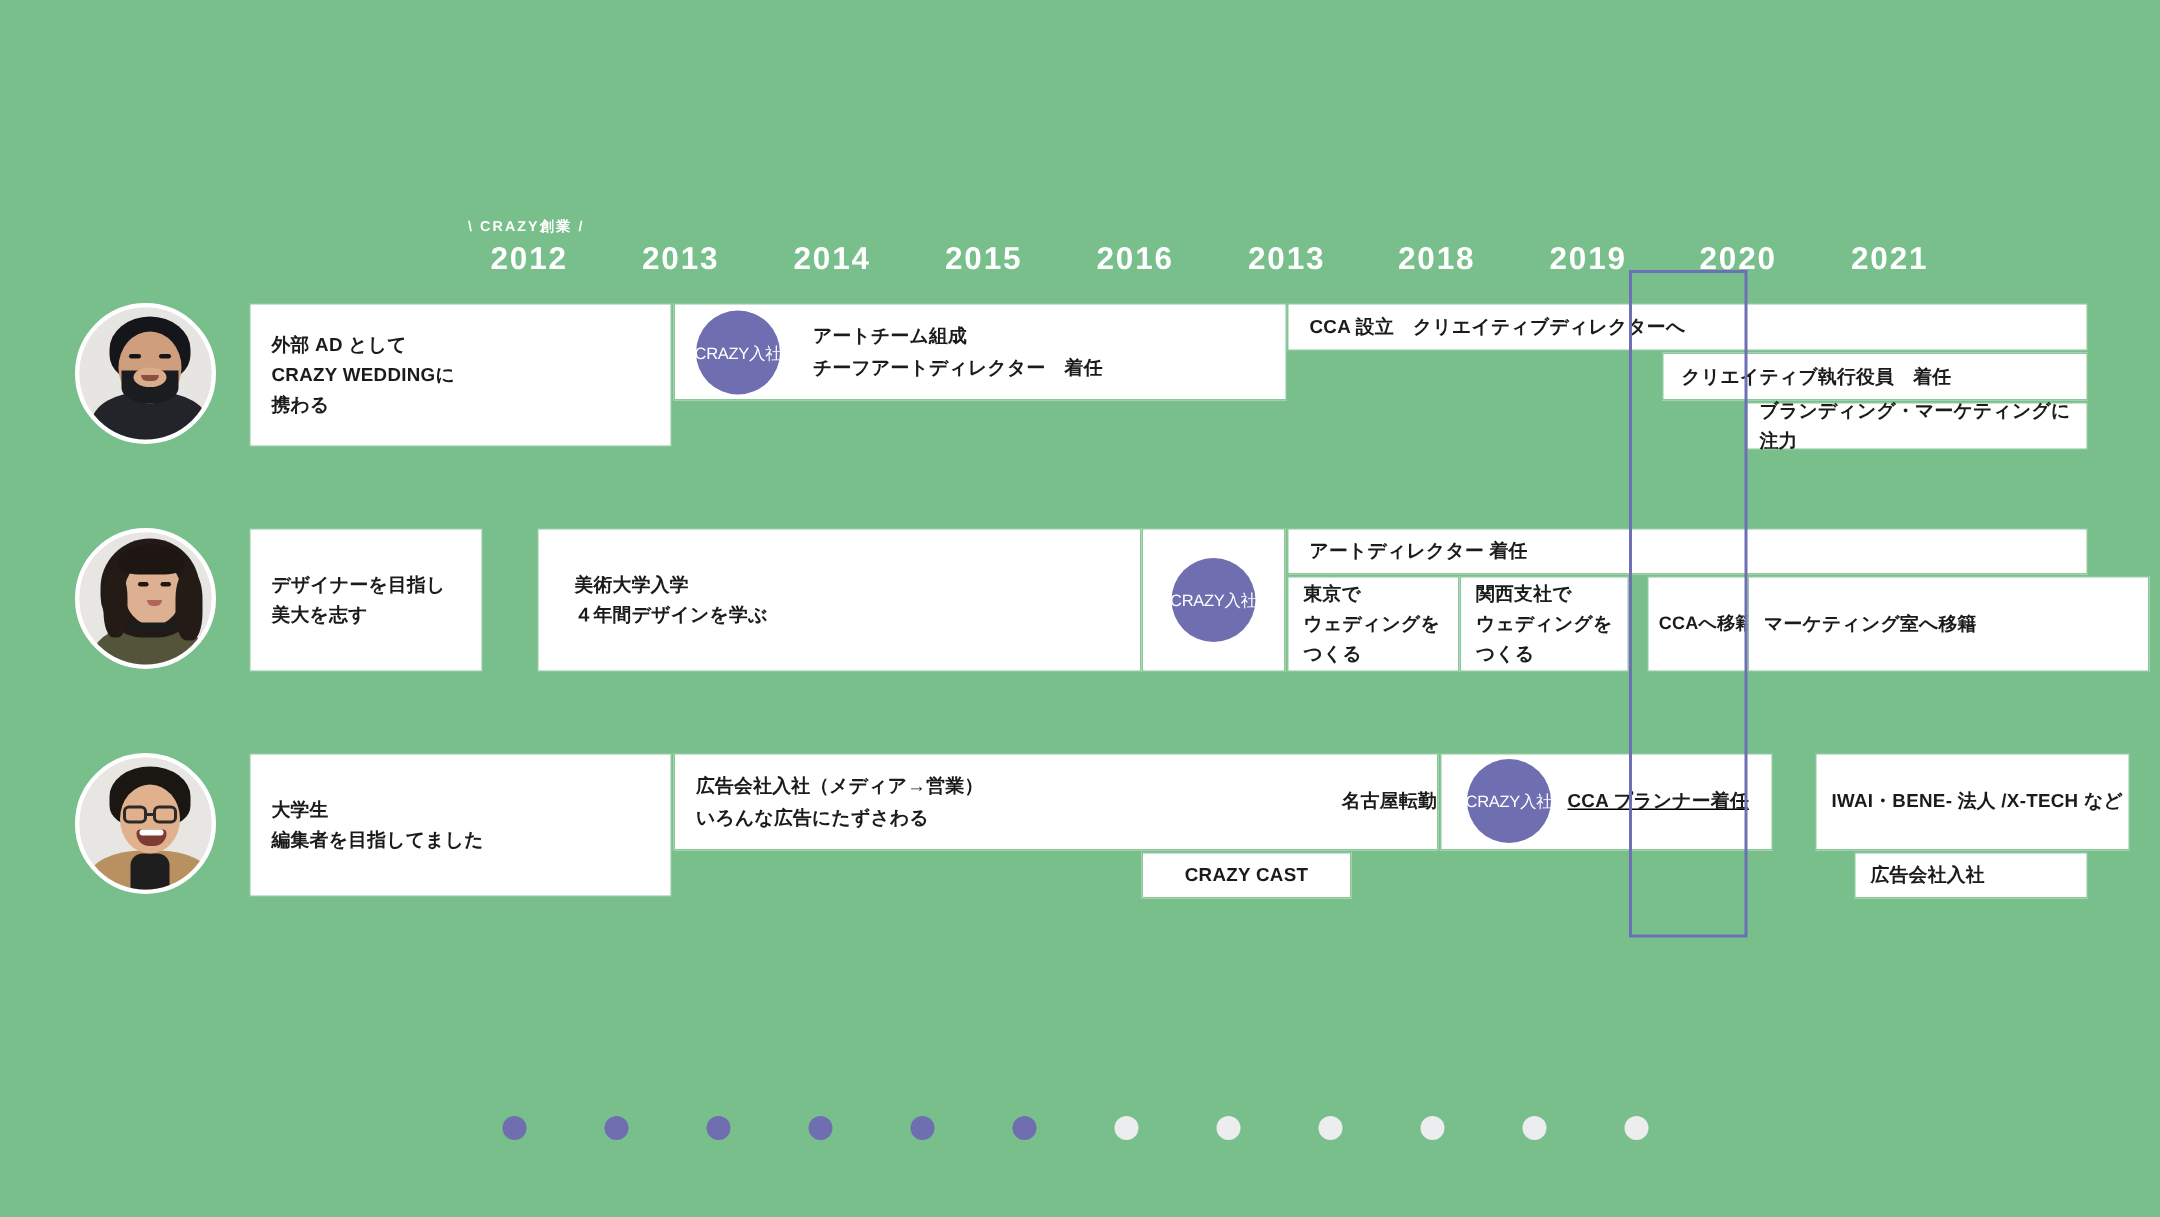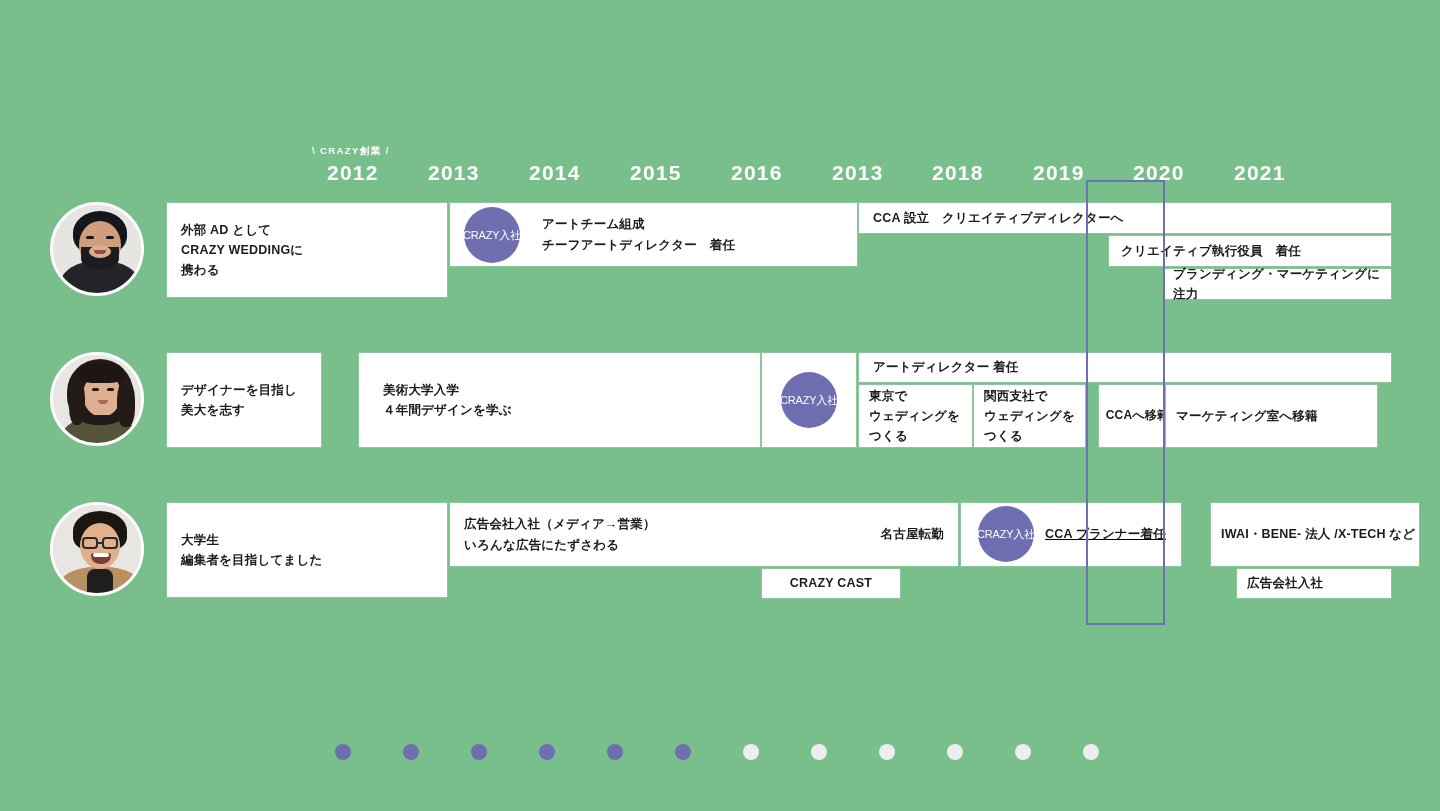--- a/index.html
+++ b/index.html
@@ -231,21 +231,21 @@
   <div class="box" style="left:973px; top:384px; width:113px; height:64px;">
     <div class="txt" style="padding-left:10px">関西支社で
 ウェディングを
 つくる</div>
   </div>
 
   <div class="box center" style="left:1086px; top:384px; width:79px; height:64px;margin-left:12px;">
     <div class="txt" style="font-size:12px">CCAへ移籍</div>
   </div>
 
-  <div class="box" style="left:1165px; top:384px; width:213px; height:64px;">
+  <div class="box" style="left:1165px; top:384px; width:268px; height:64px;">
     <div class="txt" style="padding-left:10px">マーケティング室へ移籍</div>
   </div>
 </div>
 
 <div class="row" style="top:0">
 
   <div class="avatar" style="left:50px; top:502px">
     <div class="av-face">
       <div style="position:absolute;inset:0;background:#e7e6e3"></div>
       <div class="body" style="left:6px; top:62px; width:82px; height:42px; background:#b9905f; border-radius:44% 44% 0 0;"></div>
@@ -264,21 +264,21 @@
     <div class="txt" style="padding-left:14px">大学生
 編集者を目指してました</div>
   </div>
 
   <div class="box" style="left:449px; top:502px; width:510px; height:65px;">
     <div class="cellwrap">
       <div class="cell" style="flex:1">
         <div class="txt" style="padding-left:14px">広告会社入社（メディア→営業）
 いろんな広告にたずさわる</div>
       </div>
-      <div class="cell" style="padding-right:14px">
+      <div class="cell" style="">
         <div class="txt">名古屋転勤</div>
       </div>
     </div>
   </div>
 
   <div class="box center" style="left:761px; top:568px; width:140px; height:31px;">
     <div class="txt">CRAZY CAST</div>
   </div>
 
   <div class="box" style="left:960px; top:502px; width:222px; height:65px;text-decoration:underline;">

